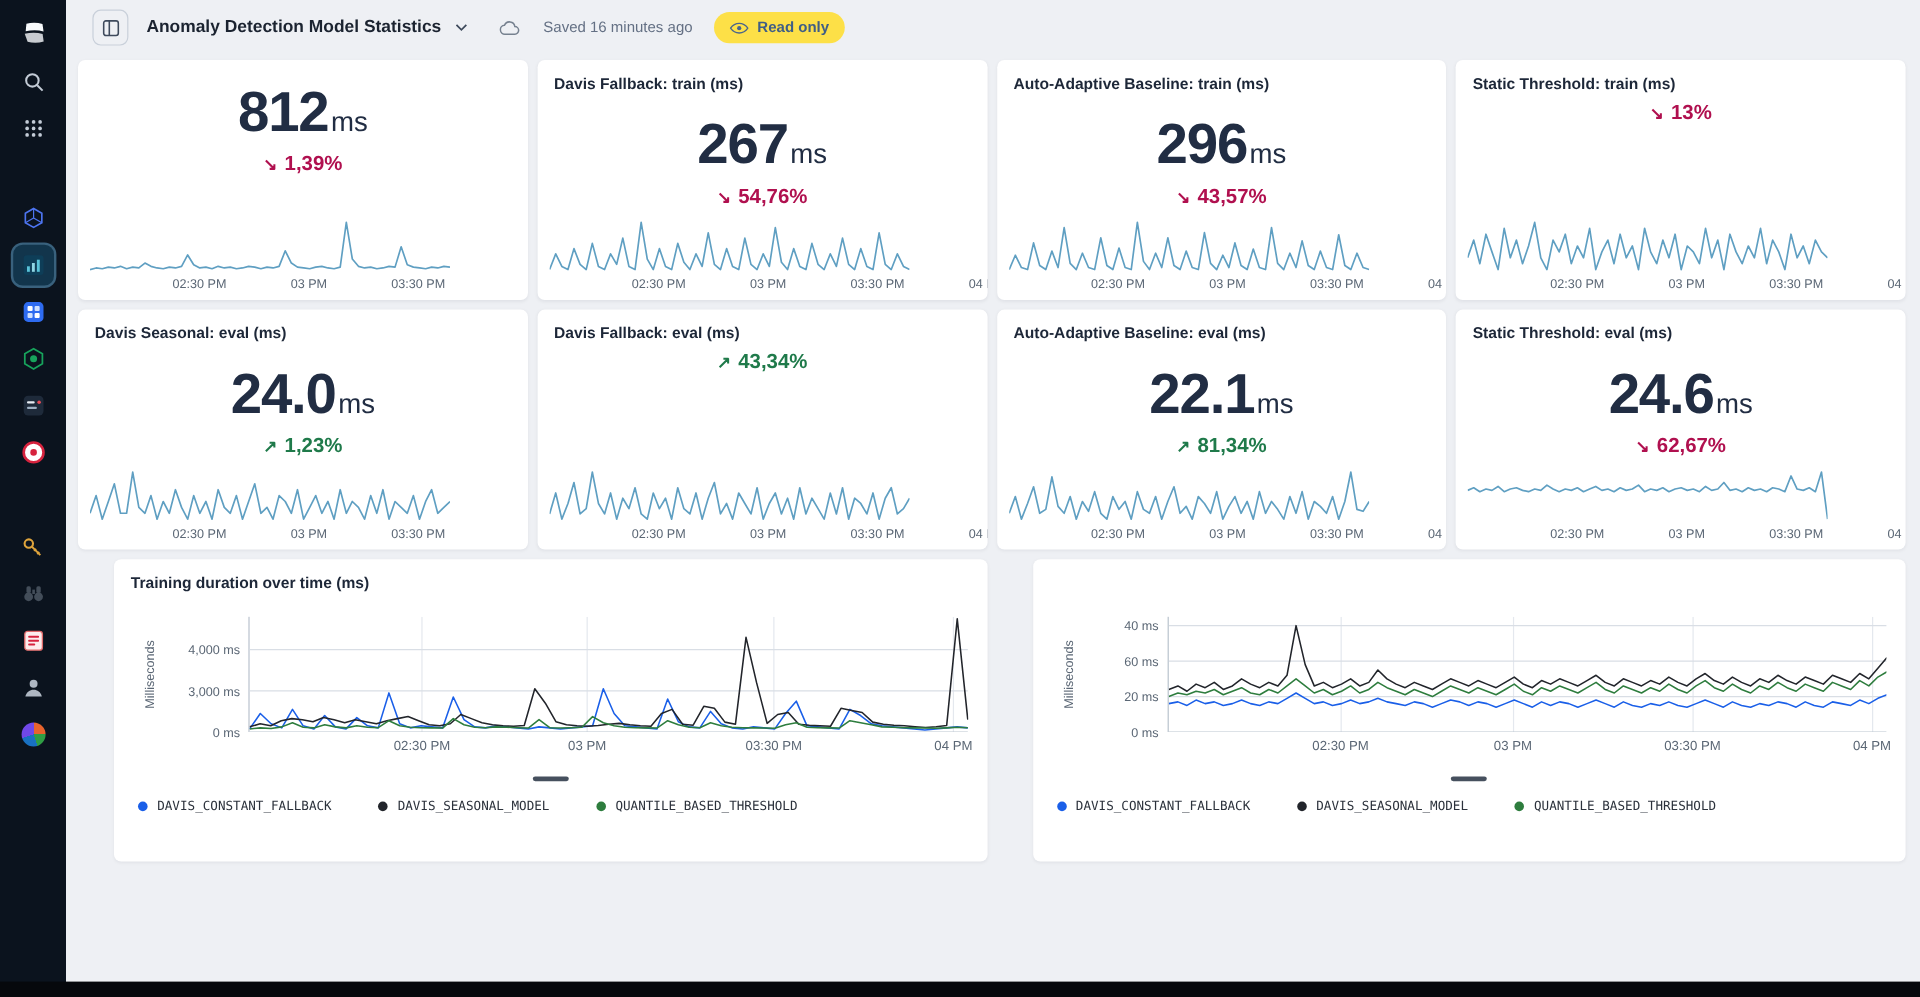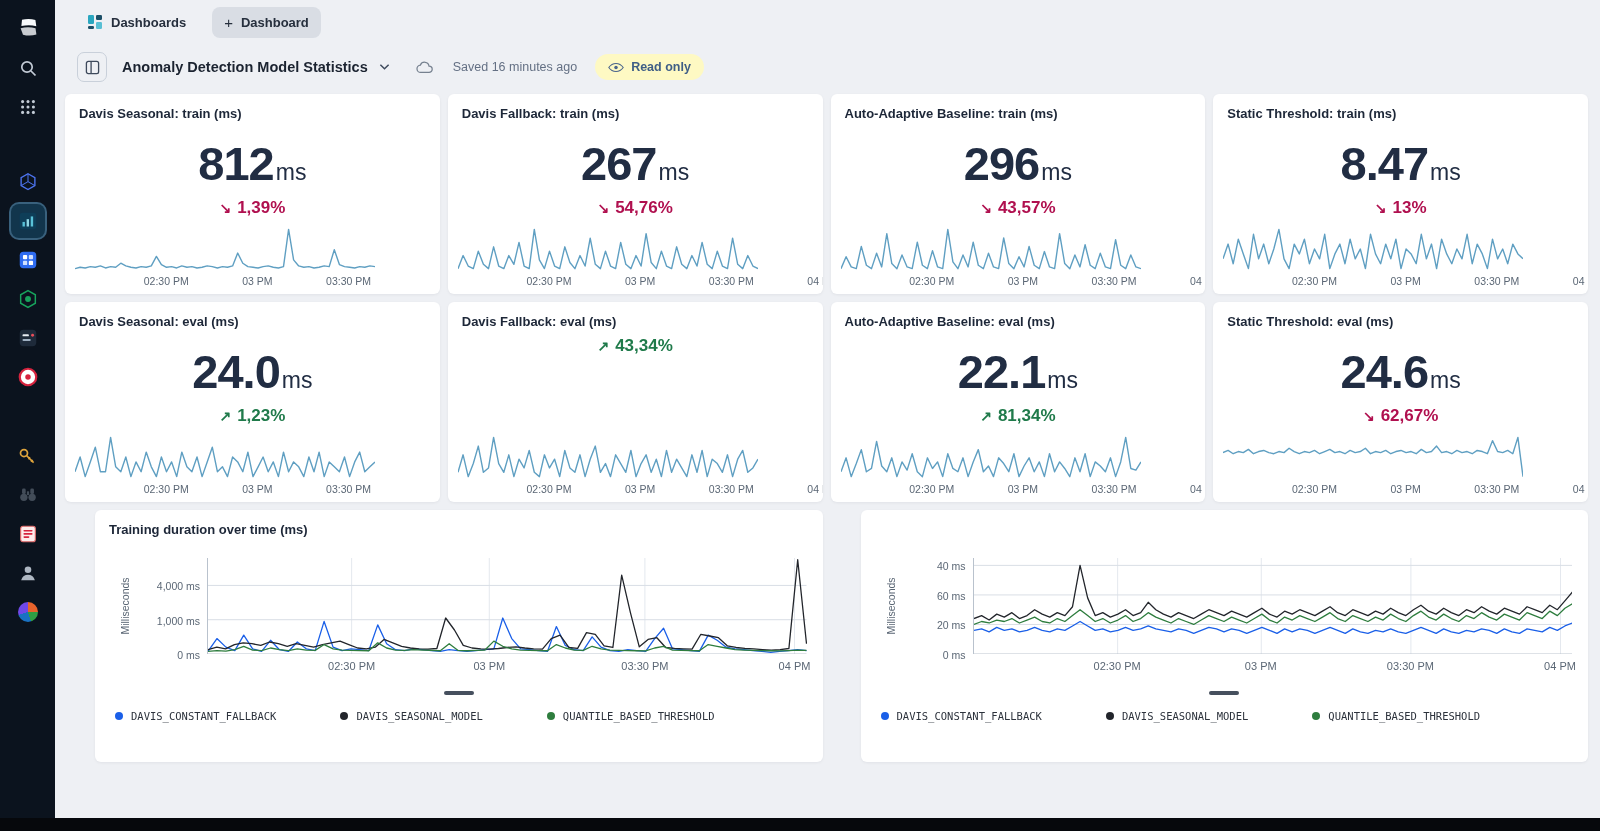--- a/index.html
+++ b/index.html
@@ -20,21 +20,21 @@
   .tab { display:flex; align-items:center; gap:8px; font-size:13px; font-weight:600; color:#262f3d; padding:7px 12px; border-radius:8px; cursor:pointer; }
   .tab-active { background:#d9dde4; margin-left:14px; }
   .plus { font-size:15px; font-weight:400; color:#262f3d; }
 
   
   .toolbar { height:46px; display:flex; align-items:center; padding-left:22px; }
   .icon-btn { width:30px; height:30px; border:1px solid #c9d0da; border-radius:7px; background:transparent; display:flex; align-items:center; justify-content:center; cursor:pointer; }
   .db-title { font-size:14.5px; font-weight:700; color:#1b2330; margin-left:15px; }
   .chev { margin-left:11px; cursor:pointer; }
   .saved { display:flex; align-items:center; gap:19px; margin-left:26px; font-size:12.5px; color:#647084; }
-  .readonly { display:flex; align-items:center; gap:7px; margin-left:18px; background:#fef9c3; border-radius:14px; padding:6px 13px; font-size:12.5px; font-weight:600; color:#3f5e86; cursor:pointer; }
+  .readonly { display:flex; align-items:center; gap:7px; margin-left:18px; background:#fde047; border-radius:14px; padding:6px 13px; font-size:12.5px; font-weight:600; color:#3f5e86; cursor:pointer; }
 
   
   .grid { display:grid; grid-template-columns:repeat(4,1fr); gap:8px; margin:4px 12px 0 10px; }
   .tile { background:#fff; border-radius:6px; position:relative; overflow:hidden; box-shadow:0 1px 3px rgba(15,25,40,.06); }
   .kpi { height:200px; }
   .tile-title { font-size:13px; font-weight:700; color:#1d2738; padding:12px 14px 0; }
 
   .kpi-value { text-align:center; margin-top:15px; color:#212d43; }
   .kpi-value .num { font-size:47px; font-weight:700; letter-spacing:-1px; }
   .kpi-value .unit { font-size:23px; font-weight:400; margin-left:2px; }
@@ -49,21 +49,21 @@
   
   .big-tile { grid-column:span 2; height:252px;margin-left:30px; }
   .ylabel { position:absolute; left:30px; top:96px; transform:translate(-50%,-50%) rotate(-90deg); font-size:10.5px; color:#5b6775; white-space:nowrap; }
   .plot-wrap { position:absolute; left:112px; right:16px; top:48px; height:96px; }
   .plot { position:relative; width:100%; height:100%; border-left:1px solid #b9c2cd; }
   .chart { position:absolute; left:0; top:0; width:100%; height:100%; }
   .yticks span { position:absolute; right:100%; margin-right:8px; font-size:10.5px; color:#5b6775; white-space:nowrap; }
   .xticks { position:absolute; top:100%; left:0; right:0; height:20px; }
   .xticks span { position:absolute; top:6px; transform:translateX(-50%); font-size:11px; color:#5b6775; white-space:nowrap; }
   .legend-scroll { position:absolute; left:50%; transform:translateX(-50%); top:181px; width:30px; height:4px; border-radius:2px; background:#46505e; cursor:pointer; }
-  .legend { position:absolute; left:20px; top:200px; display:flex; gap:64px; align-items:center; }
+  .legend { position:absolute; left:20px; top:200px; display:flex; gap:39px; align-items:center; }
   .legend-item { display:flex; align-items:center; gap:8px; cursor:pointer; }
   .dot { width:8px; height:8px; border-radius:50%; }
   .legend-label { font-family:"DejaVu Sans Mono", monospace; font-size:10.5px; color:#2c323c; }
 
   .bottom-strip { position:absolute; left:0; right:0; bottom:0; height:13px; background:#06080c; z-index:11; }
 </style>
 </head>
 <body>
 
 <aside class="sidebar">
@@ -166,35 +166,20 @@
         <path d="M4.5 20c1.2-4 4-6 7.5-6s6.3 2 7.5 6z"></path>
       </svg>
   </button>
   <button class="sbtn">
       <span class="pie"></span>
     </button>
 </aside>
 
 <div class="main">
 
-  <header class="topbar">
-    <div class="tab">
-      <svg viewBox="0 0 16 16" width="16" height="16">
-          <rect x="1" y="1" width="6" height="9" rx="1.2" fill="#2aa7c0"></rect>
-          <rect x="9" y="1" width="6" height="5" rx="1.2" fill="#1c4f67"></rect>
-          <rect x="9" y="8" width="6" height="7" rx="1.2" fill="#58bfd4"></rect>
-          <rect x="1" y="12" width="6" height="3" rx="1.2" fill="#1c4f67"></rect>
-        </svg>
-      <span>Dashboards</span>
-    </div>
-    <div class="tab tab-active">
-      <span class="plus">+</span>
-      <span>Dashboard</span>
-    </div>
-  </header>
 
   <div class="toolbar">
     <button class="icon-btn">
       <svg viewBox="0 0 16 16" width="15" height="15" fill="none" stroke="#3e4a5c" stroke-width="1.4">
           <rect x="1.5" y="1.5" width="13" height="13" rx="2"></rect>
           <path d="M6.5 1.5v13"></path>
         </svg>
     </button>
     <h1 class="db-title">Anomaly Detection Model Statistics</h1>
     <svg class="chev" viewBox="0 0 12 8" width="11" height="8" fill="none" stroke="#3e4a5c" stroke-width="1.6">
@@ -211,21 +196,20 @@
           <path d="M1 6s3.5-5 9-5 9 5 9 5-3.5 5-9 5-9-5-9-5z"></path>
           <circle cx="10" cy="6" r="2.2" fill="#49648c" stroke="none"></circle>
         </svg>
       <span>Read only</span>
     </div>
   </div>
 
   <div class="grid">
 
     <section class="tile kpi">
-      <h2 class="tile-title">Davis Seasonal: train (ms)</h2>
       <div class="kpi-value"><span class="num">812</span><span class="unit">ms</span></div>
       <div class="kpi-delta down">
           <span class="arrow">↘</span>
           <span>1,39%</span>
         </div>
       <svg class="spark" viewBox="0 0 300 44" preserveAspectRatio="none">
           <polyline points="0.0,41.64 5.1,40.29 10.2,40.97 15.3,39.61 20.3,40.29 25.4,38.93 30.5,40.97 35.6,39.61 40.7,40.29 45.8,36.22 50.8,38.93 55.9,40.29 61.0,40.97 66.1,39.61 71.2,40.29 76.3,38.93 81.4,29.45 86.4,37.58 91.5,40.29 96.6,39.61 101.7,40.97 106.8,38.93 111.9,40.29 116.9,39.61 122.0,40.97 127.1,40.29 132.2,38.93 137.3,39.61 142.4,40.97 147.5,39.61 152.5,40.29 157.6,38.93 162.7,26.06 167.8,36.22 172.9,39.61 178.0,40.29 183.1,40.97 188.1,39.61 193.2,38.93 198.3,40.29 203.4,40.97 208.5,39.61 213.6,2.36 218.6,32.84 223.7,38.93 228.8,40.29 233.9,39.61 239.0,40.97 244.1,40.29 249.2,38.93 254.2,39.61 259.3,22.68 264.4,37.58 269.5,39.61 274.6,40.29 279.7,40.97 284.7,39.61 289.8,40.29 294.9,38.93 300.0,39.61" fill="none" stroke="#5f9fc2" stroke-width="1.4" stroke-linejoin="round" vector-effect="non-scaling-stroke"></polyline>
         </svg>
       <div class="ticks">
           <span style="left: 25%;">02:30 PM</span>
@@ -265,21 +249,20 @@
       <div class="ticks">
           <span style="left: 25%;">02:30 PM</span>
           <span style="left: 50%;">03 PM</span>
           <span style="left: 75%;">03:30 PM</span>
           <span style="left: 100%;">04 PM</span>
         </div>
     </section>
 
     <section class="tile kpi">
       <h2 class="tile-title">Static Threshold: train (ms)</h2>
-      <div class="kpi-value"><span class="num">8.47</span><span class="unit">ms</span></div>
       <div class="kpi-delta down">
           <span class="arrow">↘</span>
           <span>13%</span>
         </div>
       <svg class="spark" viewBox="0 0 300 44" preserveAspectRatio="none">
           <polyline points="0.0,31.82 5.1,17.09 10.2,36.73 15.3,12.18 20.3,26.91 25.4,41.64 30.5,7.27 35.6,31.82 40.7,17.09 45.8,36.73 50.8,22.00 55.9,2.36 61.0,31.82 66.1,41.64 71.2,17.09 76.3,26.91 81.4,12.18 86.4,36.73 91.5,22.00 96.6,31.82 101.7,7.27 106.8,41.64 111.9,26.91 116.9,17.09 122.0,36.73 127.1,12.18 132.2,31.82 137.3,22.00 142.4,41.64 147.5,7.27 152.5,26.91 157.6,36.73 162.7,17.09 167.8,31.82 172.9,12.18 178.0,41.64 183.1,22.00 188.1,26.91 193.2,36.73 198.3,7.27 203.4,31.82 208.5,17.09 213.6,41.64 218.6,12.18 223.7,26.91 228.8,36.73 233.9,22.00 239.0,31.82 244.1,7.27 249.2,36.73 254.2,17.09 259.3,26.91 264.4,41.64 269.5,12.18 274.6,31.82 279.7,22.00 284.7,36.73 289.8,17.09 294.9,26.91 300.0,31.82" fill="none" stroke="#5f9fc2" stroke-width="1.4" stroke-linejoin="round" vector-effect="non-scaling-stroke"></polyline>
         </svg>
       <div class="ticks">
           <span style="left: 25%;">02:30 PM</span>
           <span style="left: 50%;">03 PM</span>
@@ -370,21 +353,21 @@
               <line x1="980" y1="0" x2="980" y2="100" stroke="#e4e8ee" vector-effect="non-scaling-stroke"></line>
               <line x1="0" y1="100" x2="1000" y2="100" stroke="#bcc5cf" vector-effect="non-scaling-stroke"></line>
               <line x1="0" y1="64.28571428571428" x2="1000" y2="64.28571428571428" stroke="#d9dee5" vector-effect="non-scaling-stroke"></line>
               <line x1="0" y1="28.57142857142857" x2="1000" y2="28.57142857142857" stroke="#d9dee5" vector-effect="non-scaling-stroke"></line>
               <polyline points="0.0,97.32 14.9,83.93 29.9,92.86 44.8,96.43 59.7,80.36 74.6,94.64 89.6,97.32 104.5,85.71 119.4,95.54 134.3,97.32 149.3,87.50 164.2,94.64 179.1,96.43 194.0,66.07 209.0,92.86 223.9,96.43 238.8,94.64 253.7,95.54 268.7,96.43 283.6,69.64 298.5,89.29 313.4,95.54 328.4,96.43 343.3,94.64 358.2,95.54 373.1,96.43 388.1,97.32 403.0,95.54 417.9,96.43 432.8,97.32 447.8,96.43 462.7,95.54 477.6,94.64 492.5,62.50 507.5,83.93 522.4,94.64 537.3,95.54 552.2,96.43 567.2,97.32 582.1,71.43 597.0,91.07 611.9,95.54 626.9,96.43 641.8,82.14 656.7,92.86 671.6,96.43 686.6,97.32 701.5,95.54 716.4,96.43 731.3,97.32 746.3,83.93 761.2,73.21 776.1,94.64 791.0,95.54 806.0,96.43 820.9,97.32 835.8,80.36 850.7,85.71 865.7,92.86 880.6,94.64 895.5,95.54 910.4,96.43 925.4,97.32 940.3,98.21 955.2,97.32 970.1,96.43 985.1,95.54 1000.0,96.43" fill="none" stroke="#1a5fe8" stroke-width="1.3" stroke-linejoin="round" vector-effect="non-scaling-stroke"></polyline>
               <polyline points="0.0,95.54 14.7,92.86 29.4,94.64 44.1,90.18 58.8,88.39 73.5,89.29 88.2,91.07 102.9,87.50 117.6,89.29 132.4,91.96 147.1,89.29 161.8,91.07 176.5,92.86 191.2,90.18 205.9,88.39 220.6,86.61 235.3,90.18 250.0,93.75 264.7,94.64 279.4,92.86 294.1,84.82 308.8,88.39 323.5,91.96 338.2,93.75 352.9,94.64 367.6,95.00 382.4,94.29 397.1,62.50 411.8,75.00 426.5,91.07 441.2,93.75 455.9,94.64 470.6,95.00 485.3,94.29 500.0,93.21 514.7,92.50 529.4,93.75 544.1,94.64 558.8,95.00 573.5,83.93 588.2,80.36 602.9,93.21 617.6,94.11 632.4,77.68 647.1,79.46 661.8,91.43 676.5,93.21 691.2,17.86 705.9,57.14 720.6,92.50 735.3,84.82 750.0,83.04 764.7,93.21 779.4,94.11 794.1,94.64 808.8,95.00 823.5,79.46 838.2,81.25 852.9,83.04 867.6,91.43 882.4,93.21 897.1,94.11 911.8,94.64 926.5,95.36 941.2,96.07 955.9,95.36 970.6,94.29 985.3,1.79 1000.0,89.29" fill="none" stroke="#22252b" stroke-width="1.3" stroke-linejoin="round" vector-effect="non-scaling-stroke"></polyline>
               <polyline points="0.0,97.32 14.9,96.43 29.9,96.96 44.8,95.54 59.7,91.96 74.6,95.89 89.6,96.43 104.5,93.75 119.4,95.54 134.3,96.43 149.3,94.64 164.2,95.89 179.1,96.25 194.0,90.18 209.0,94.64 223.9,95.89 238.8,96.25 253.7,96.43 268.7,96.61 283.6,88.39 298.5,93.75 313.4,95.89 328.4,96.25 343.3,95.54 358.2,95.89 373.1,96.25 388.1,96.61 403.0,89.29 417.9,96.25 432.8,96.61 447.8,96.25 462.7,95.89 477.6,86.61 492.5,91.96 507.5,94.64 522.4,95.89 537.3,96.25 552.2,96.43 567.2,96.61 582.1,90.18 597.0,93.75 611.9,95.89 626.9,96.25 641.8,91.96 656.7,94.64 671.6,95.89 686.6,96.25 701.5,96.43 716.4,96.61 731.3,96.79 746.3,93.75 761.2,91.96 776.1,95.89 791.0,96.25 806.0,96.43 820.9,96.61 835.8,90.18 850.7,91.96 865.7,93.75 880.6,95.54 895.5,95.89 910.4,96.25 925.4,96.43 940.3,96.61 955.2,96.79 970.1,96.43 985.1,95.89 1000.0,96.25" fill="none" stroke="#2e7d3e" stroke-width="1.3" stroke-linejoin="round" vector-effect="non-scaling-stroke"></polyline>
             </svg>
           <div class="yticks">
               <span style="bottom: -7px;">0 ms</span>
-              <span style="bottom: 27.2857px;">1,000 ms</span>
+              <span style="bottom: 27.2857px;">3,000 ms</span>
               <span style="bottom: 61.5714px;">4,000 ms</span>
             </div>
           <div class="xticks">
               <span style="left: 24%;">02:30 PM</span>
               <span style="left: 47%;">03 PM</span>
               <span style="left: 73%;">03:30 PM</span>
               <span style="left: 98%;">04 PM</span>
             </div>
         </div>
       </div>

